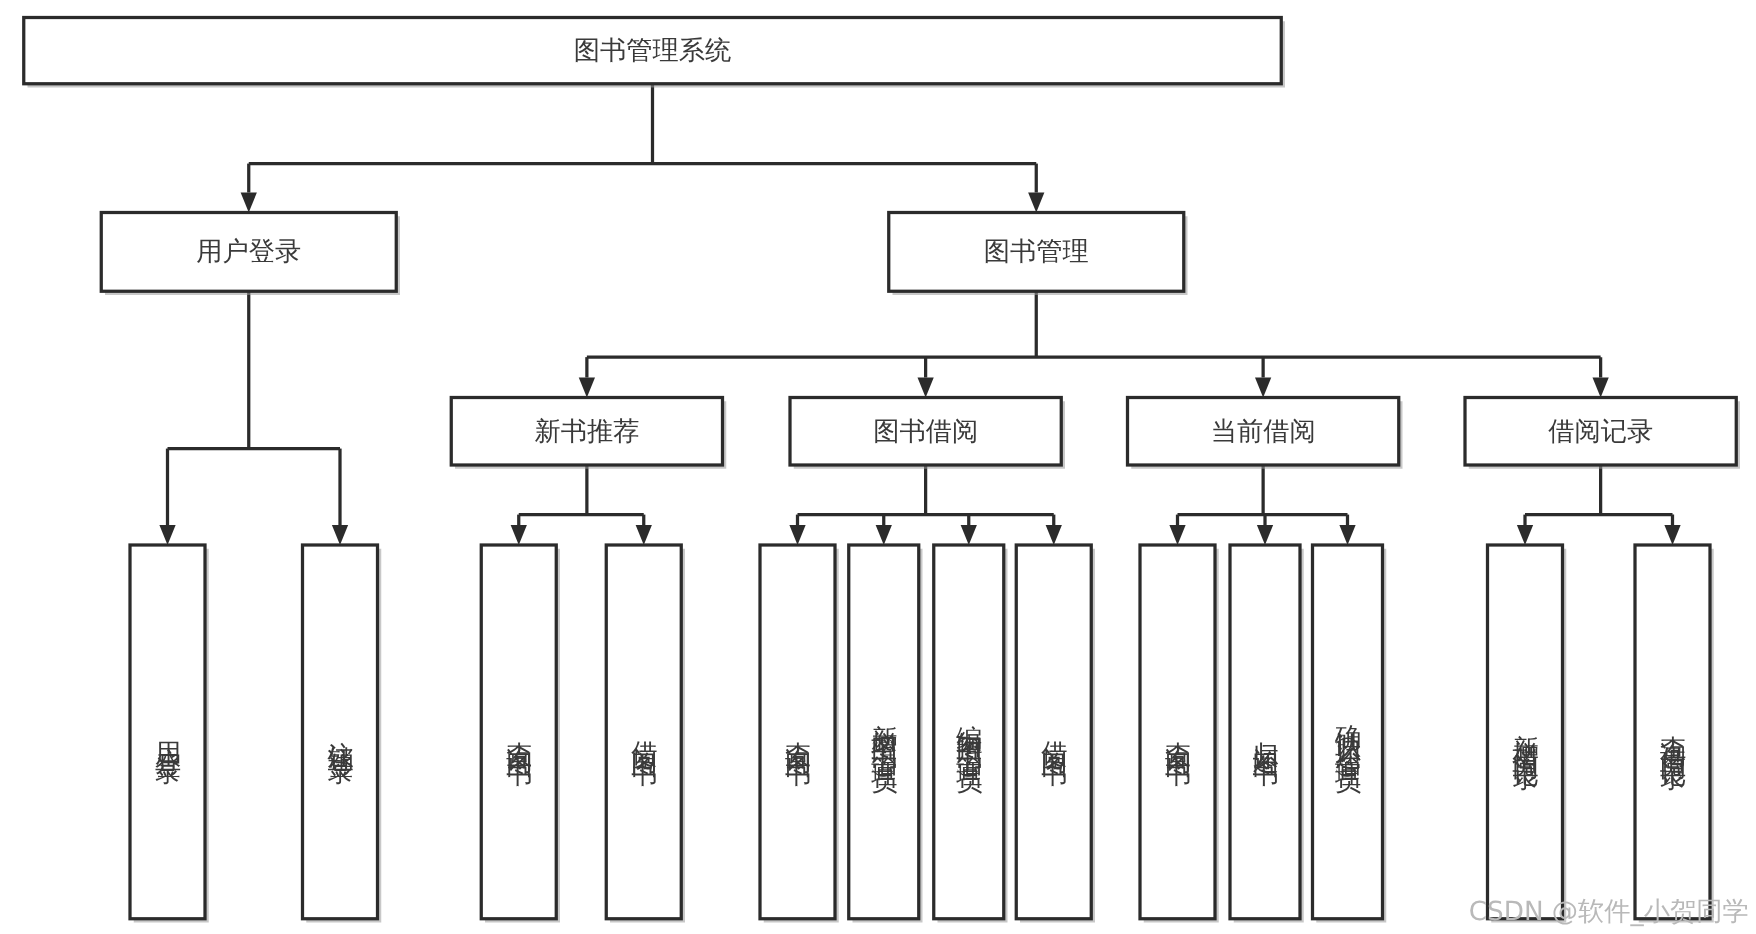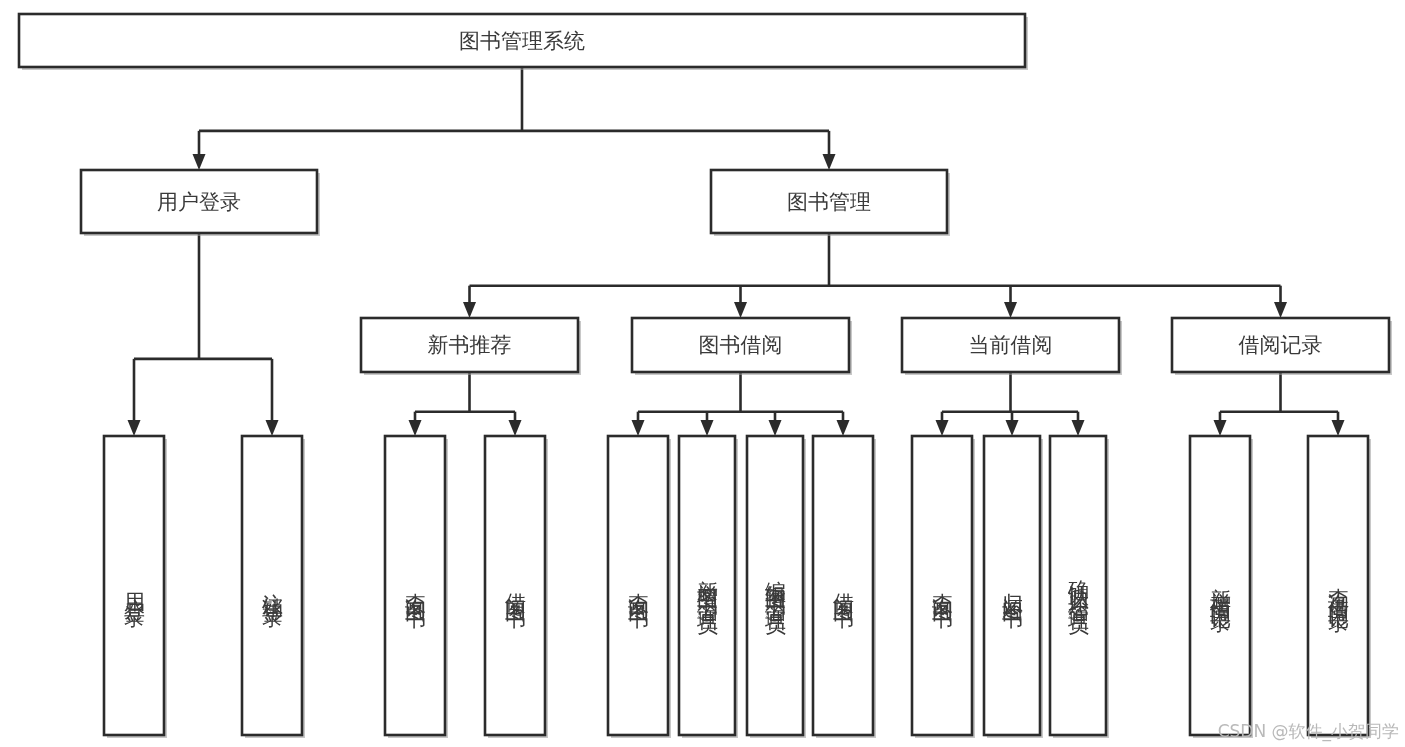--- a/index.html
+++ b/index.html
@@ -66,21 +66,21 @@
     display: flex;
     align-items: center;
     justify-content: center;
     pointer-events: none;
   }
   .watermark {
     position: absolute;
     right: 6px;
     bottom: 4px;
     font-family: "DejaVu Sans", "Liberation Sans", sans-serif;
-    font-size: 17px;
+    font-size: 21px;
     color: #b9b9b9;
     white-space: nowrap;
   }
 </style>
 </head>
 <body>
 
 <div id="diagram-root">
 
   <svg class="flow" viewBox="0 0 1405 747">

